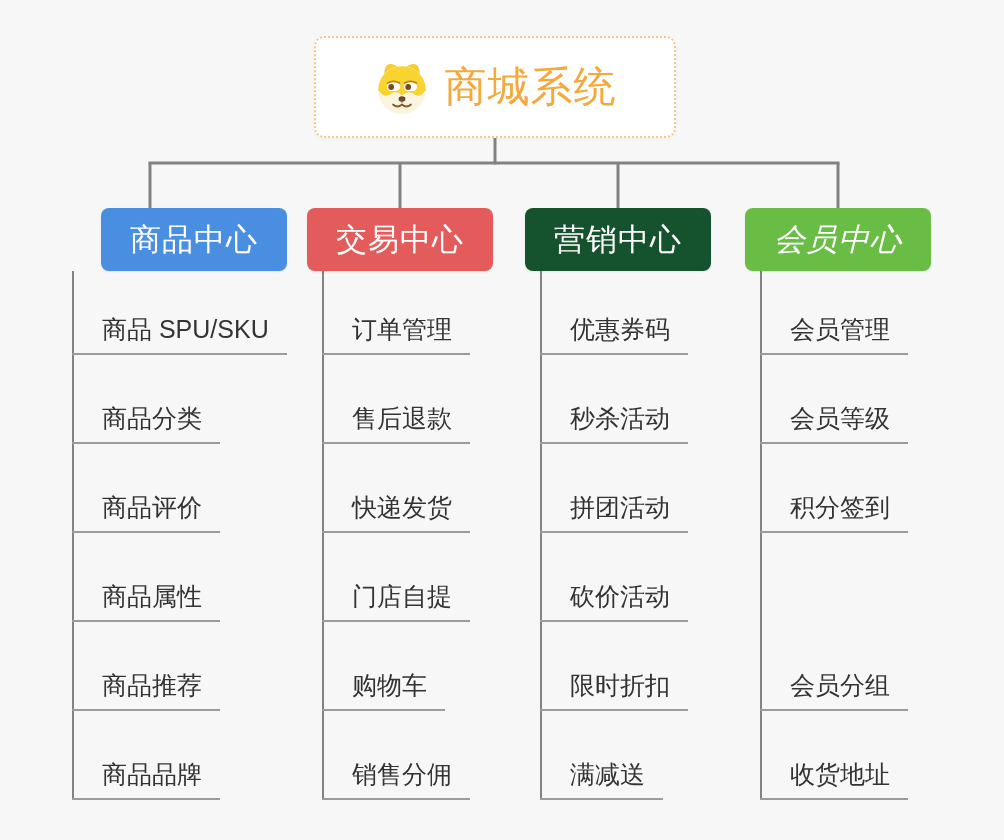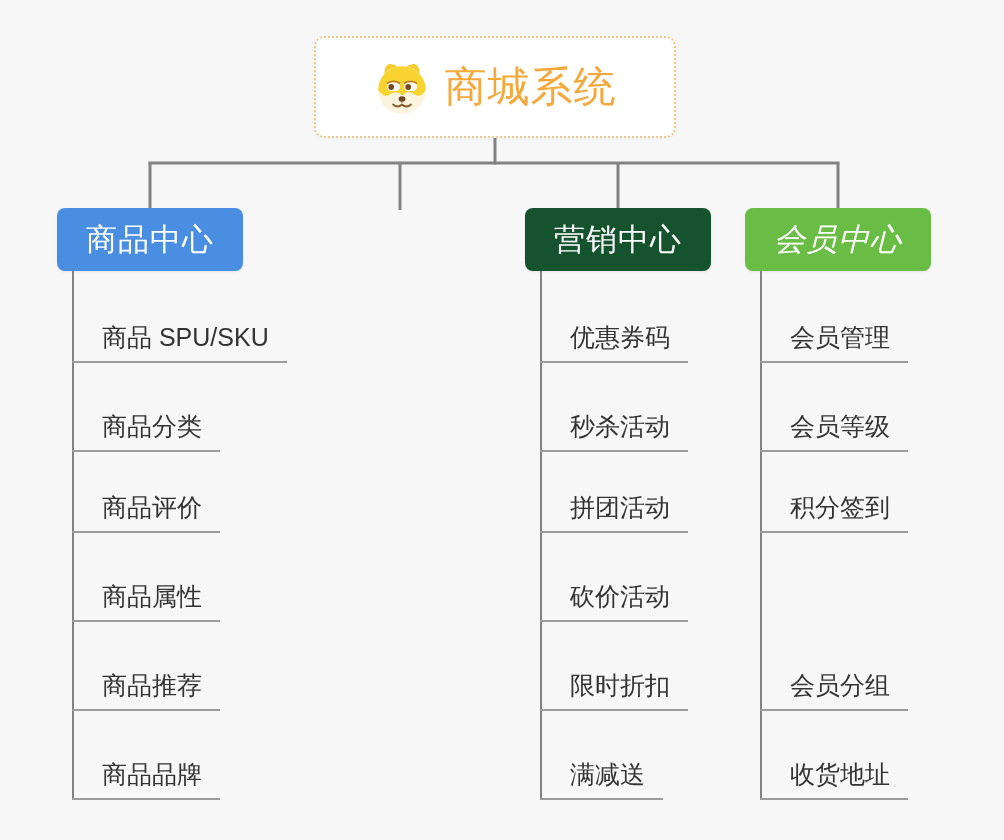--- a/index.html
+++ b/index.html
@@ -42,22 +42,22 @@
     position:absolute;left:15px;top:63px;width:2px;height:529px;
     background:#8a8a8a;
   }
   .branch-item{
     position:absolute;left:15px;
     padding:0 18px 6px 30px;
     border-bottom:2px solid #9b9b9b;
     font-size:25px;line-height:36px;color:#333333;
     white-space:nowrap;cursor:pointer;
   }
-  .item-0{top:111px;}
-  .item-1{top:192px;margin-top:8px;}
+  .item-0{top:103px;}
+  .item-1{top:192px;}
   .item-2{top:281px;}
   .item-3{top:370px;}
   .item-4{top:459px;}
   .item-5{top:548px;}
 </style>
 </head>
 <body>
 
 <div class="canvas">
 
@@ -85,32 +85,44 @@
       <circle cx="17.2" cy="28" r="2.9" fill="#7a4a1e"></circle>
       <circle cx="34.2" cy="28" r="2.9" fill="#7a4a1e"></circle>
       <ellipse cx="28" cy="40" rx="3.4" ry="2.7" fill="#6b4423"></ellipse>
       <path d="M19 45.5 q4.5 4 9 0 q4.5 4 9 0" stroke="#8a5a2a" stroke-width="1.7" fill="none" stroke-linecap="round"></path>
       <path d="M28 40 v3" stroke="#8a5a2a" stroke-width="1.4" stroke-linecap="round"></path>
     </svg>
     <span class="root-title" style="color: rgb(245, 169, 60);">商城系统</span>
   </div>
 
   <div class="column col-0">
-    <div class="branch-box" style="background: rgb(74, 142, 226);">
+    <div class="branch-box" style="background: rgb(74, 142, 226); margin-left: 44px;">
       <span>商品中心</span>
     </div>
     <div class="trunk" style="background: rgb(130, 130, 130);"></div>
     <div class="branch-item item-0">商品 SPU/SKU</div>
     <div class="branch-item item-1">商品分类</div>
     <div class="branch-item item-2">商品评价</div>
     <div class="branch-item item-3">商品属性</div>
     <div class="branch-item item-4">商品推荐</div>
     <div class="branch-item item-5">商品品牌</div>
   </div>
 
+  <div class="column col-1">
+    <div class="branch-box" style="background: rgb(228, 91, 92);">
+      <span>交易中心</span>
+    </div>
+    <div class="trunk" style="background: rgb(130, 130, 130);"></div>
+    <div class="branch-item item-0">订单管理</div>
+    <div class="branch-item item-1">售后退款</div>
+    <div class="branch-item item-2">快递发货</div>
+    <div class="branch-item item-3">门店自提</div>
+    <div class="branch-item item-4">购物车</div>
+    <div class="branch-item item-5">销售分佣</div>
+  </div>
 
   <div class="column col-2">
     <div class="branch-box" style="background: #14532d;">
       <span>营销中心</span>
     </div>
     <div class="trunk" style="background: rgb(130, 130, 130);"></div>
     <div class="branch-item item-0">优惠券码</div>
     <div class="branch-item item-1">秒杀活动</div>
     <div class="branch-item item-2">拼团活动</div>
     <div class="branch-item item-3">砍价活动</div>

